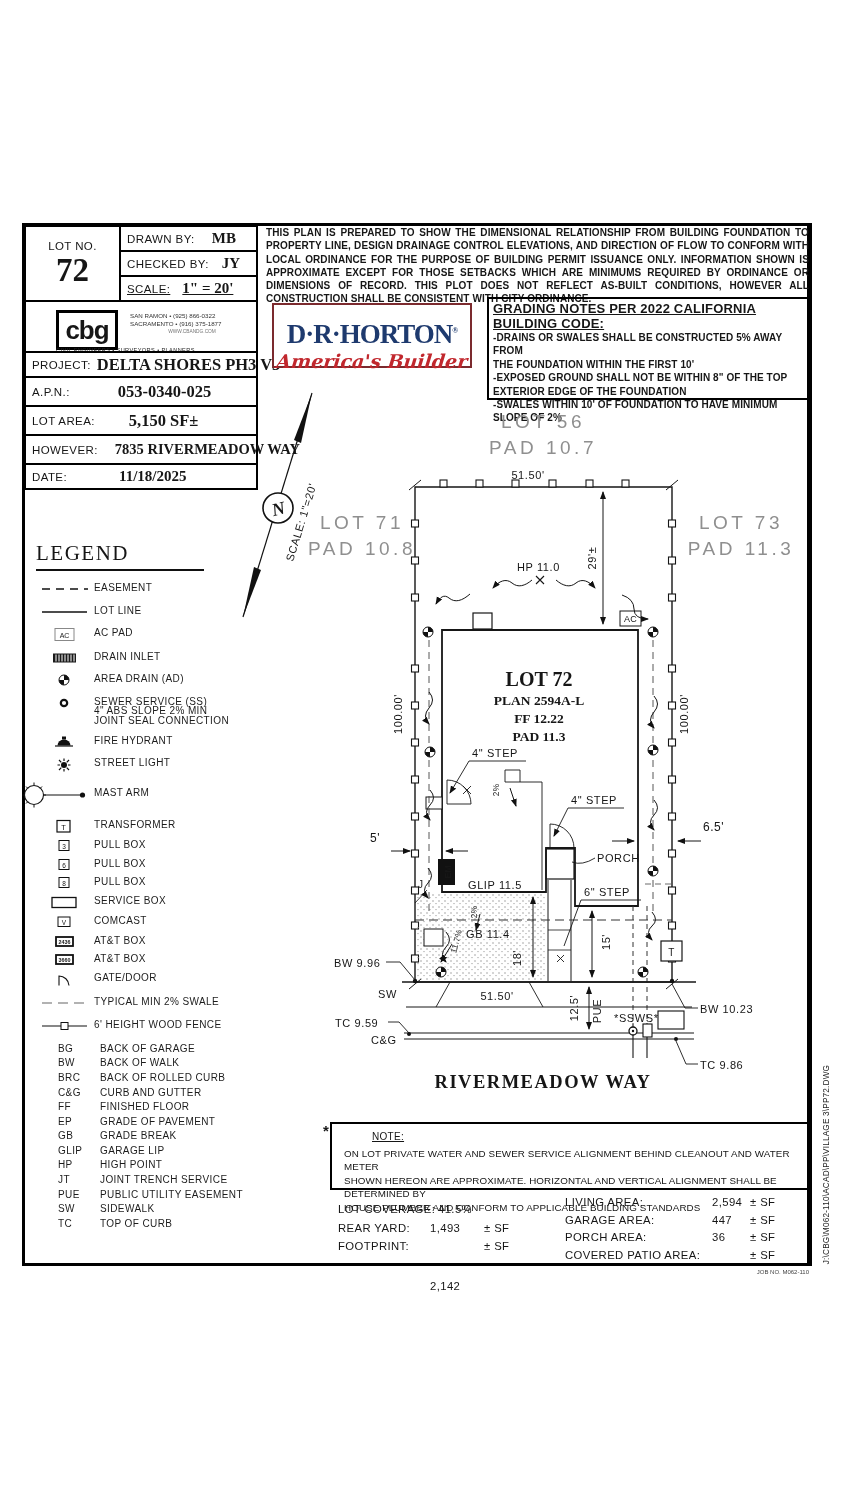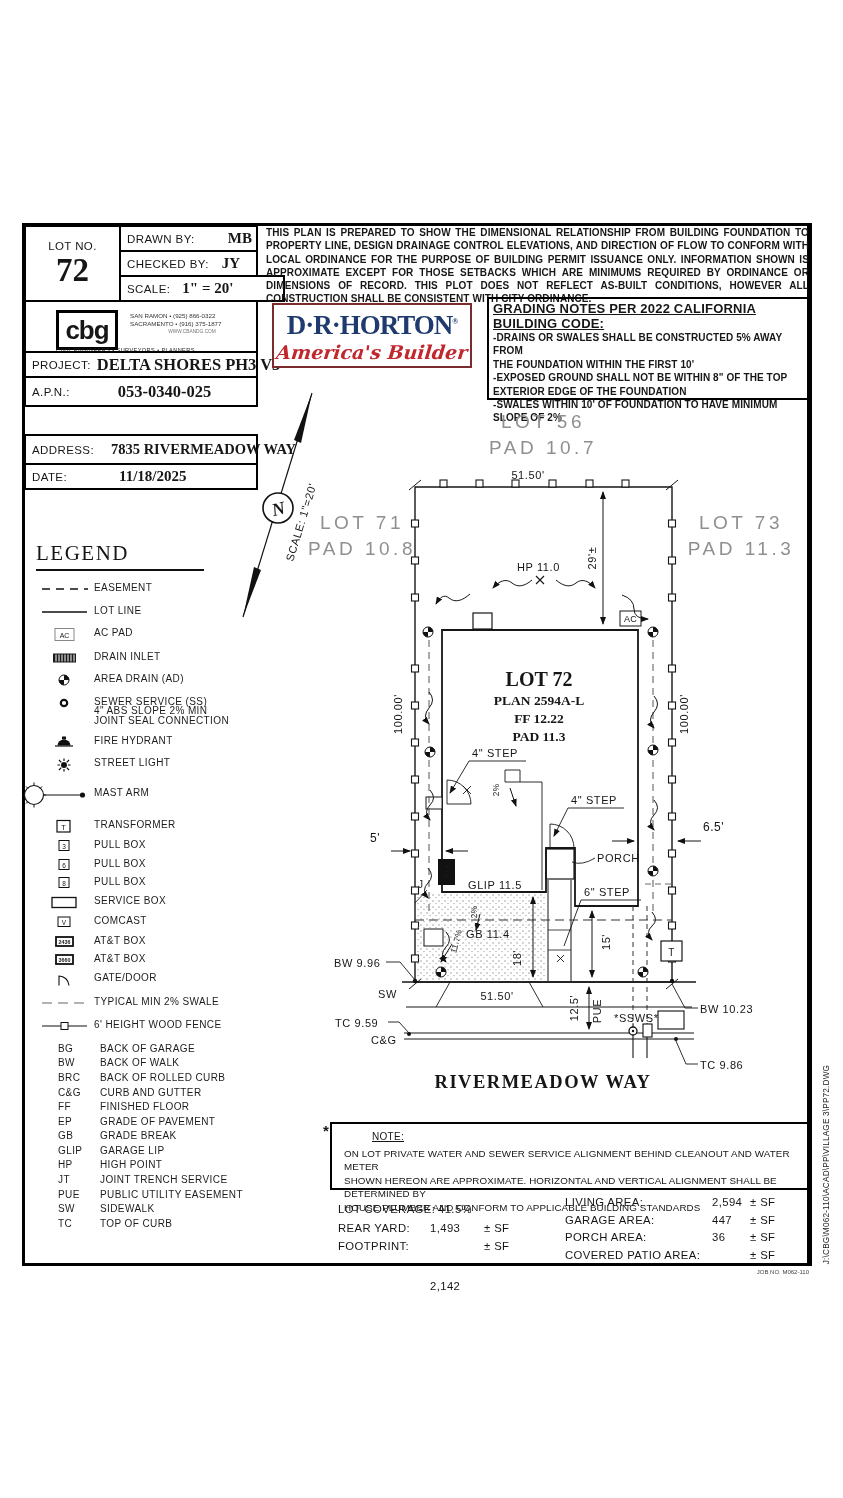--- a/index.html
+++ b/index.html
@@ -14,21 +14,21 @@
         border:3px solid #000;border-right-width:5px;box-sizing:border-box;}
   #disclaimer{position:absolute;left:266px;top:226px;width:543px;font-size:10px;
         font-weight:700;line-height:13.3px;text-align:justify;letter-spacing:.1px;}
   #grading-box{position:absolute;left:487px;top:297px;width:322px;height:103px;
         border:2px solid #000;box-sizing:border-box;padding:2px 4px;}
   #grading-box .gt{font-size:13px;font-weight:700;text-decoration:underline;letter-spacing:.2px;}
   #grading-box .gl{font-size:10px;font-weight:700;line-height:13.4px;white-space:pre-line;letter-spacing:.1px;}
   #drh-box{position:absolute;left:272px;top:303px;width:200px;height:65px;border:2px solid #7b2a2e;
         box-sizing:border-box;background:#fff;text-align:center;}
   #drh-name{font-family:"Liberation Serif",serif;font-weight:900;font-size:27px;line-height:30px;
-        color:#1e3a6e;letter-spacing:-1px;margin-top:2px;}
+        color:#1e3a6e;letter-spacing:-1px;margin-top:11px;}
   #drh-reg{font-size:8px;vertical-align:super;color:#1e3a6e;}
   #drh-slogan{font-family:"DejaVu Serif",serif;font-style:italic;font-weight:700;font-size:19px;
         color:#c1272d;line-height:24px;transform:skewX(-6deg);}
   
   #cbg-box{position:absolute;left:56px;top:310px;width:56px;height:34px;border:3px solid #000;
         display:flex;align-items:center;justify-content:center;}
   #cbg-box span{font-size:26px;font-weight:700;letter-spacing:-1px;line-height:26px;}
   #cbg-tag{position:absolute;left:56px;top:347px;width:186px;font-size:5.6px;letter-spacing:.4px;color:#222;}
   #cbg-offices{position:absolute;left:130px;top:312px;width:124px;font-size:6.2px;line-height:8.2px;color:#333;}
   #cbg-offices .web{font-size:4.8px;color:#777;text-align:center;}
@@ -73,27 +73,27 @@
 <div id="page">
 
   <div id="sheet-border"></div>
 
   <div class="cell" style="left:24px;top:225px;width:97px;height:77px;flex-direction:column;justify-content:center;">
     <div class="clab" style="padding:0;">LOT NO.</div>
     <div class="cval" style="font-size:33px;line-height:36px;">72</div>
   </div>
   <div class="cell" style="left:119px;top:225px;width:139px;height:27px;">
     <span class="clab">DRAWN BY:</span>
-    <span class="cval" style="font-size:15px;margin-left:auto;padding-right:4px;">MB</span>
+    <span class="cval" style="font-size:15px;margin-left:auto;padding-right:20px;">MB</span>
   </div>
   <div class="cell" style="left:119px;top:250px;width:139px;height:27px;">
     <span class="clab">CHECKED BY:</span>
     <span class="cval" style="font-size:15px;margin-left:auto;padding-right:16px;">JY</span>
   </div>
-  <div class="cell" style="left:119px;top:275px;width:166px;height:27px;">
+  <div class="cell" style="left:119px;top:275px;width:139px;height:27px;text-decoration:underline;">
     <span class="clab">SCALE:</span>
     <span class="cval" style="font-size:15px;margin-left:12px;">1" = 20'</span>
   </div>
   <div class="cell" style="left:24px;top:300px;width:234px;height:53px;"></div>
   <div id="cbg-box">
       <span>cbg</span>
     </div>
   <div id="cbg-tag">CIVIL ENGINEERS    •    SURVEYORS    •    PLANNERS</div>
   <div id="cbg-offices">
     <div>SAN RAMON   •   (925) 866-0322</div>
@@ -101,22 +101,26 @@
     <div class="web">WWW.CBANDG.COM</div>
   </div>
   <div class="cell" style="left:24px;top:351px;width:234px;height:27px;">
     <span class="clab">PROJECT:</span>
     <span class="cval" style="font-size:16.5px;margin-left:6px;">DELTA SHORES PH3 V3</span>
   </div>
   <div class="cell" style="left:24px;top:376px;width:234px;height:31px;">
     <span class="clab">A.P.N.:</span>
     <span class="cval" style="font-size:16.5px;margin-left:48px;">053-0340-025</span>
   </div>
+  <div class="cell" style="left:24px;top:405px;width:234px;height:31px;">
+    <span class="clab">LOT AREA:</span>
+    <span class="cval" style="font-size:16.5px;margin-left:34px;">5,150 SF±</span>
+  </div>
   <div class="cell" style="left:24px;top:434px;width:234px;height:31px;">
-    <span class="clab">ADDRESS:</span>
+    <span class="clab">HOWEVER:</span>
     <span class="cval" style="font-size:14.5px;margin-left:17px;">7835 RIVERMEADOW WAY</span>
   </div>
   <div class="cell" style="left:24px;top:463px;width:234px;height:27px;">
     <span class="clab">DATE:</span>
     <span class="cval" style="font-size:15px;margin-left:52px;">11/18/2025</span>
   </div>
 
   <div id="disclaimer">THIS PLAN IS PREPARED TO SHOW THE DIMENSIONAL RELATIONSHIP FROM BUILDING FOUNDATION TO PROPERTY LINE, DESIGN DRAINAGE CONTROL ELEVATIONS, AND DIRECTION OF FLOW TO CONFORM WITH LOCAL ORDINANCE FOR THE PURPOSE OF BUILDING PERMIT ISSUANCE ONLY. INFORMATION SHOWN IS APPROXIMATE EXCEPT FOR THOSE SETBACKS WHICH ARE MINIMUMS REQUIRED BY ORDINANCE OR DIMENSIONS OF RECORD. THIS PLOT DOES NOT REFLECT AS-BUILT CONDITIONS, HOWEVER ALL CONSTRUCTION SHALL BE CONSISTENT WITH CITY ORDINANCE.</div>
 
   <div id="drh-box">

